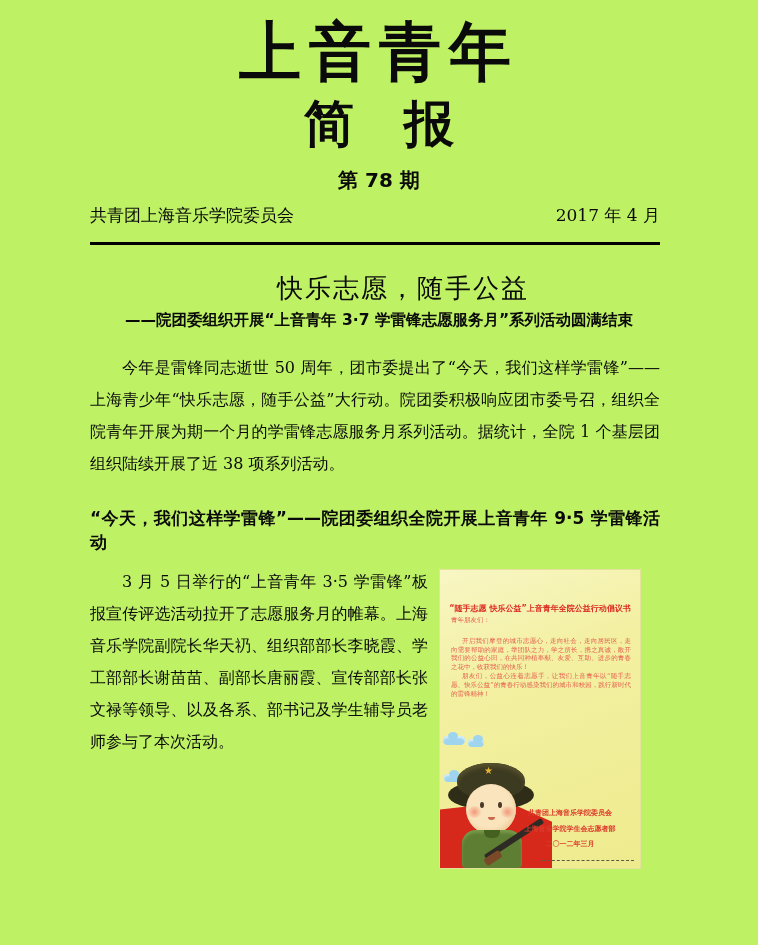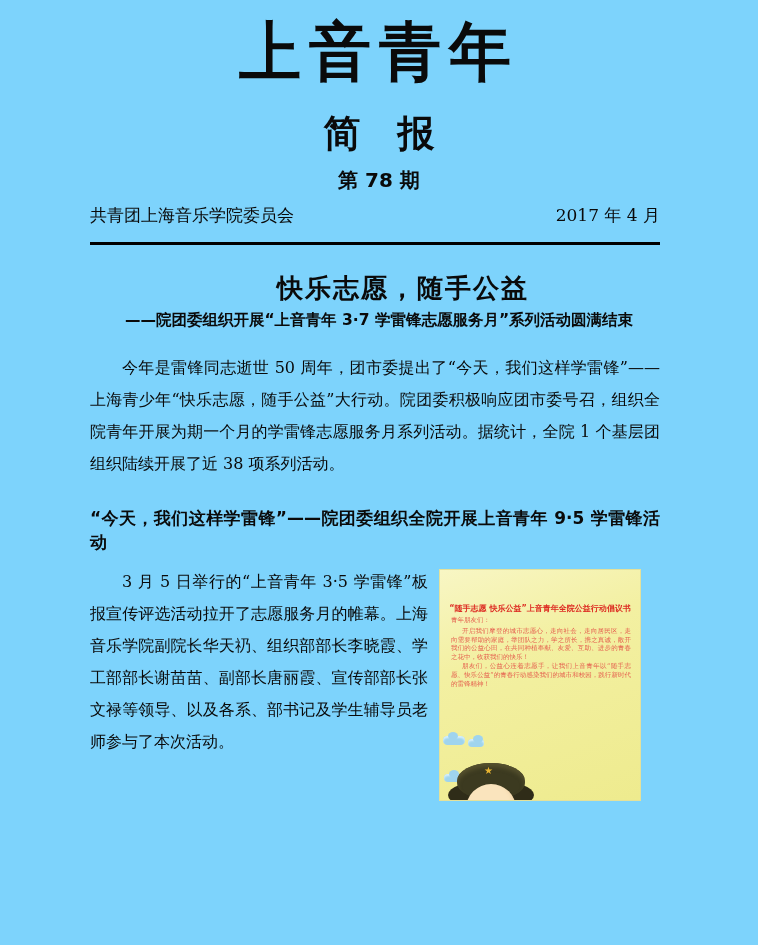--- a/index.html
+++ b/index.html
@@ -3,42 +3,42 @@
 <meta charset="utf-8">
 <style>
   * { margin: 0; padding: 0; box-sizing: border-box; }
   html, body { background: #ffffff; }
   body { font-family: "DejaVu Serif", serif; color: #0a0a0a; }
 
   .page {
     position: relative;
     width: 758px;
     height: 945px;
-    background: #7dd3fc;
+    background: #bef264;
     overflow: hidden;
   }
 
   
   .brand {
     position: absolute;
     top: 14px; left: 0; right: 0;
     text-align: center;
     font-family: "DejaVu Serif", serif;
     font-size: 62px;
     font-weight: 900;
     letter-spacing: 8px;
     line-height: 76px;
     transform: scaleY(1.04);
   }
   .bulletin {
     position: absolute;
-    top: 104px; left: 0; right: 0;
-    text-align: center;
-    font-family: "DejaVu Sans", sans-serif;
-    font-size: 37px;
+    top: 94px; left: 0; right: 0;
+    text-align: center;
+    font-family: "DejaVu Sans", sans-serif;
+    font-size: 50px;
     font-weight: bold;
     line-height: 60px;
   }
   .issue {
     position: absolute;
     top: 167px; left: 0; right: 0;
     text-align: center;
     font-family: "DejaVu Sans", sans-serif;
     font-size: 20px;
     font-weight: bold;
@@ -59,21 +59,21 @@
     background: #000000;
   }
 
   
   .article-title {
     position: absolute;
     top: 271px; left: 16px; right: 0;
     text-align: center;
     font-family: "DejaVu Sans", sans-serif;
     font-size: 26px;
-    font-weight: bold;
+    font-weight: normal;
     letter-spacing: 2px;
     margin-left: 32px;
   }
   .article-subtitle {
     position: absolute;
     top: 310px; left: 0; right: 0;
     text-align: center;
     font-family: "DejaVu Sans", sans-serif;
     font-size: 15.5px;
     font-weight: bold;
@@ -94,21 +94,21 @@
     font-weight: bold;
     line-height: 24px;
     text-indent: 0;
   }
   .wrap-block { margin-top: 12px; }
 
   
   .poster {
     float: right;
     width: 200px;
-    height: 230px;
+    height: 298px;
     margin: 4px 20px 6px 12px;
     position: relative;
     background: linear-gradient(160deg, #f8f6c4 0%, #f3f0a2 35%, #eeeb8e 100%);
     box-shadow: 0 0 0 1px #e4e19a;
     overflow: hidden;
     font-family: "DejaVu Sans", sans-serif;
     text-align: left;
   }
   .poster-title {
     position: absolute;
@@ -123,21 +123,21 @@
   .poster-text {
     position: absolute;
     top: 46px; left: 11px; right: 9px;
     height: 188px;
     overflow: hidden;
     color: #e5604f;
     font-size: 6.5px;
     line-height: 8.8px;
     text-align: justify;
   }
-  .poster-salutation { text-indent: 0 !important; margin-bottom: 2px; }
+  .poster-salutation { text-indent: 0 !important; margin-bottom: 12px; }
   .poster-text p { text-indent: 1.7em; }
   .poster-signature {
     position: absolute;
     right: 6px; top: 236px;
     width: 128px;
     text-align: center;
     color: #dd3b2d;
     font-size: 7px;
     font-weight: bold;
     line-height: 15.5px;

